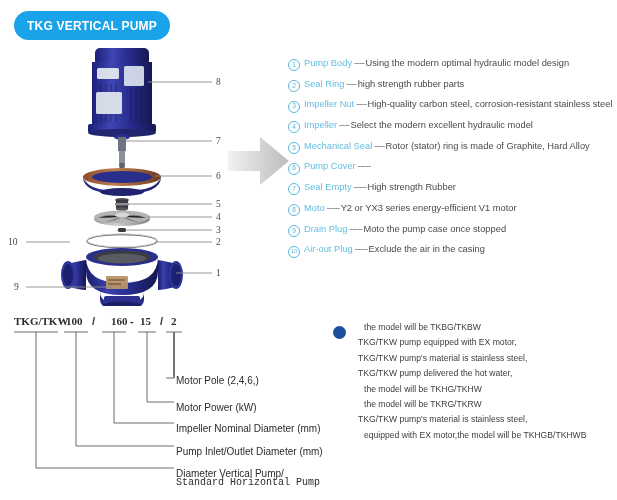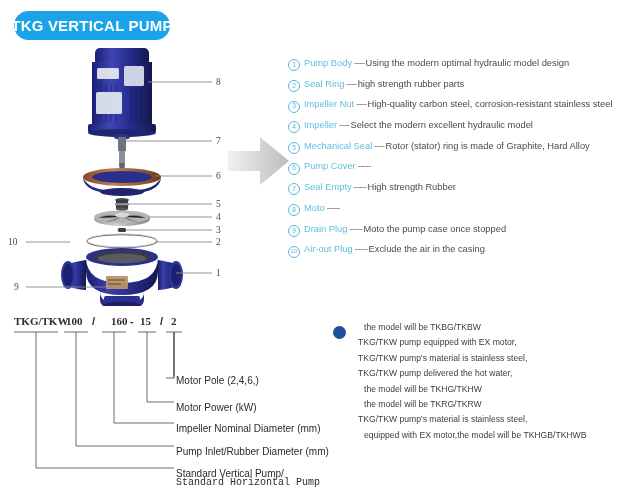--- a/index.html
+++ b/index.html
@@ -16,21 +16,21 @@
   
   .title-pill{
     position:absolute;left:14px;top:11px;
     width:156px;height:29px;
     background:#1aa3e8;
     border-radius:15px;
     display:flex;align-items:center;justify-content:center;
   }
   .title-pill span{
     color:#ffffff;
-    font-size:15px;
+    font-size:12px;
     font-weight:bold;
     letter-spacing:.2px;
     white-space:nowrap;
   }
 
   
   .diagram{position:absolute;left:0;top:44px;width:245px;height:262px;}
   .diagram svg{display:block;}
 
   .callout-num{
@@ -315,20 +315,21 @@
       <div class="legend-row">
         <span class="legend-num">7</span>
         <span class="legend-name">Seal Empty</span>
         <span class="legend-dash"> -----</span>
         <span class="legend-desc">High strength Rubber</span>
       </div>
       <div class="legend-row">
         <span class="legend-num">8</span>
         <span class="legend-name">Moto</span>
         <span class="legend-dash"> -----</span>
+        <span class="legend-desc">Y2 or YX3 series energy-efficient V1 motor</span>
       </div>
       <div class="legend-row">
         <span class="legend-num">9</span>
         <span class="legend-name">Drain Plug</span>
         <span class="legend-dash"> -----</span>
         <span class="legend-desc">Moto the pump case once stopped</span>
       </div>
       <div class="legend-row">
         <span class="legend-num" style="font-size: 5.4px;">10</span>
         <span class="legend-name">Air-out Plug</span>
@@ -363,22 +364,22 @@
       <div class="code-seg" style="left: 66px; top: 5px;">100</div>
       <div class="code-seg" style="left: 111px; top: 5px;">160</div>
       <div class="code-seg" style="left: 140px; top: 5px;">15</div>
       <div class="code-seg" style="left: 171px; top: 5px;">2</div>
       <div class="code-sep" style="left: 92px; top: 5px;">/</div>
       <div class="code-sep" style="left: 130px; top: 5px;">-</div>
       <div class="code-sep" style="left: 160px; top: 5px;">/</div>
       <div class="model-label" style="left: 176px; top: 65px;">Motor Pole (2,4,6,)</div>
       <div class="model-label" style="left: 176px; top: 92px;">Motor Power  (kW)</div>
       <div class="model-label" style="left: 176px; top: 113px;">Impeller Nominal Diameter (mm)</div>
-      <div class="model-label" style="left: 176px; top: 136px;">Pump Inlet/Rubber Diameter (mm)</div>
-      <div class="model-label" style="left: 176px; top: 158px;">Standard Vertical Pump/</div>
+      <div class="model-label" style="left: 176px; top: 136px;">Pump Inlet/Outlet Diameter (mm)</div>
+      <div class="model-label" style="left: 176px; top: 158px;">Diameter Vertical Pump/</div>
       <div class="model-label" style="left: 176px; top: 167px; font-family: Liberation Mono, monospace;">Standard Horizontal Pump</div>
     </div>
 
   <div class="variants">
     <div class="bullet-dot"></div>
   <div class="variant-line indent">the model will be TKBG/TKBW</div>
       <div class="variant-line">TKG/TKW pump equipped with EX motor,</div>
       <div class="variant-line">TKG/TKW pump's material is stainless steel,</div>
       <div class="variant-line">TKG/TKW pump delivered the hot water,</div>
       <div class="variant-line indent">the model will be TKHG/TKHW</div>

